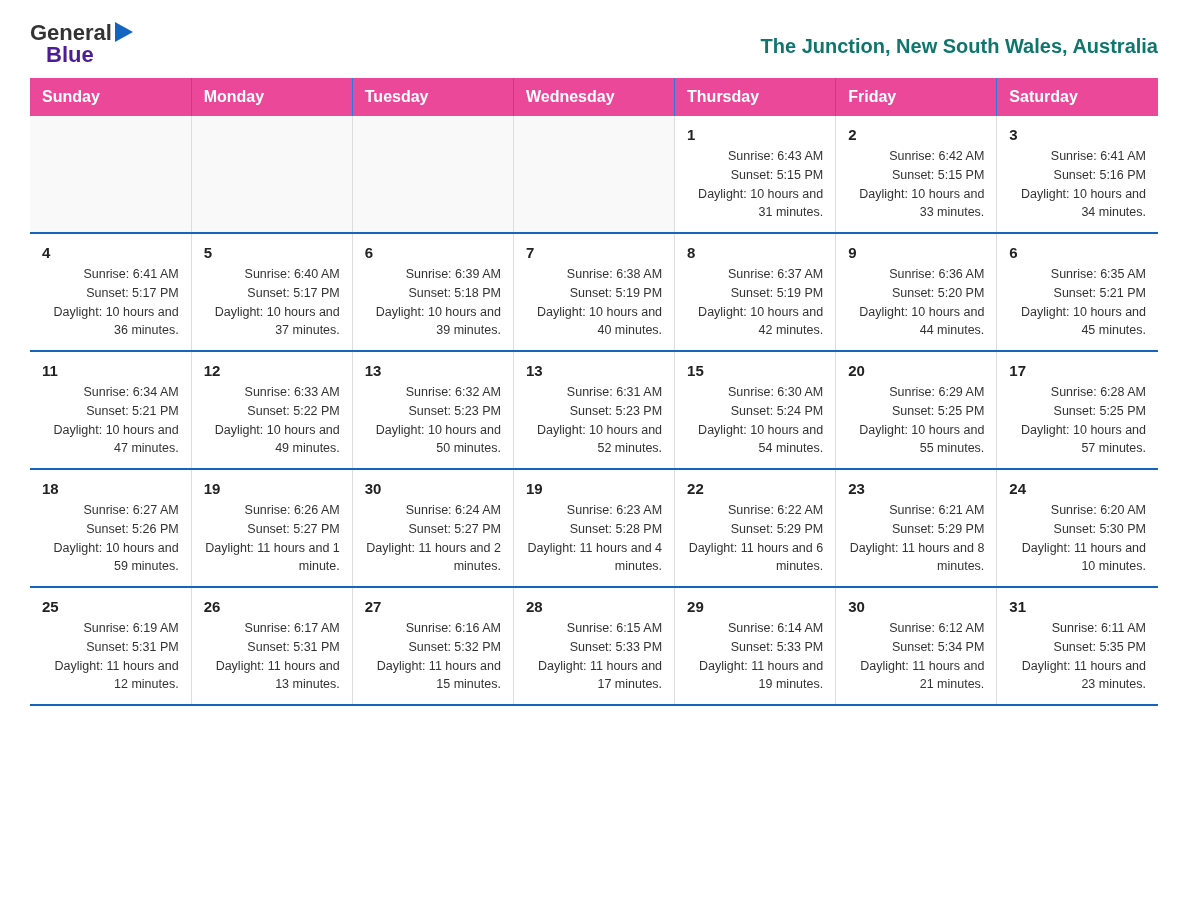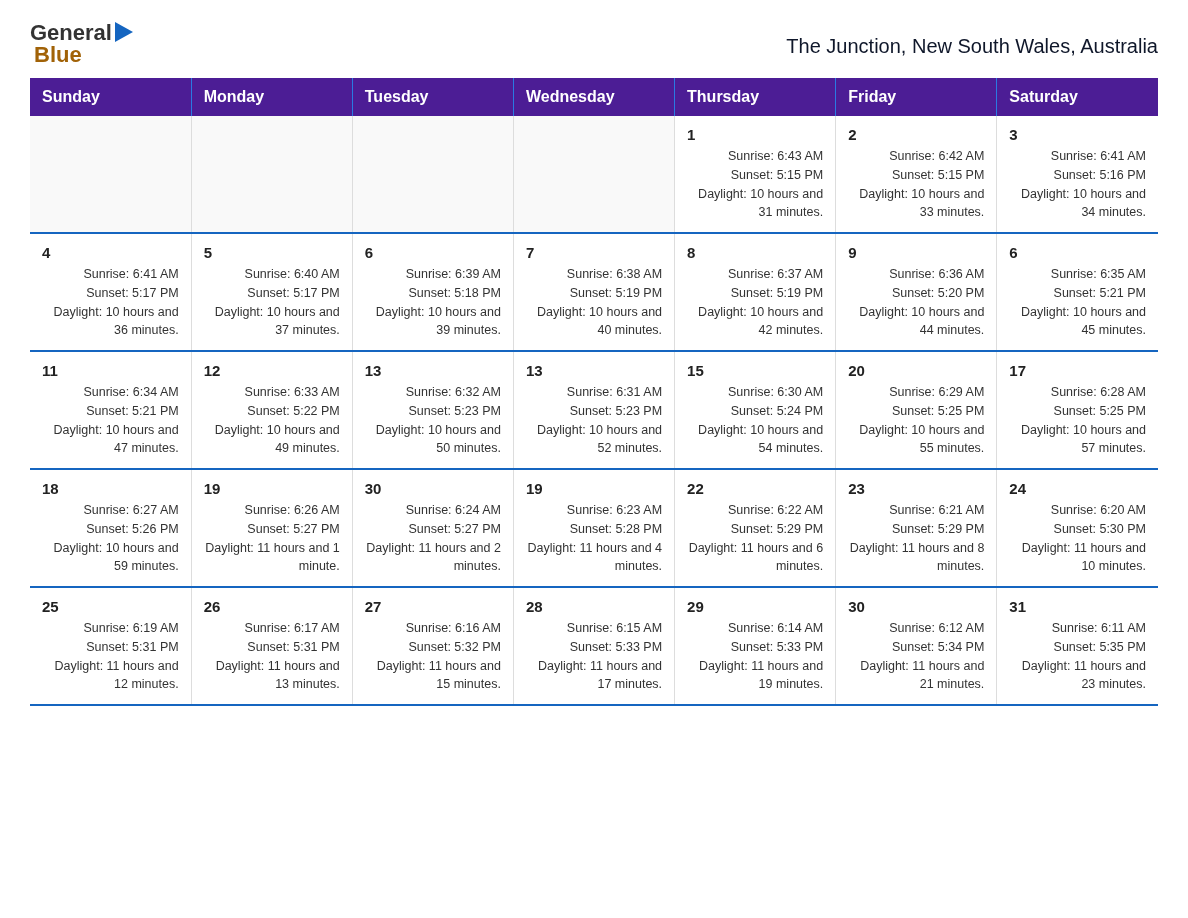--- a/index.html
+++ b/index.html
@@ -25,30 +25,31 @@
       text-align: right;
     }
     .month-title {
       font-size: 48px;
       font-weight: 300;
       color: #222;
       line-height: 1.1;
     }
     .location-title {
       font-size: 20px;
-      color: #0f172a;
+      color: #0f766e;
       margin-top: 4px;
+      font-weight: bold;
     }
     .calendar {
       width: 100%;
       border-collapse: collapse;
       margin-top: 10px;
     }
     .calendar thead tr {
-      background-color: #4c1d95;
+      background-color: #ec4899;
     }
     .calendar thead th {
       color: #fff;
       font-size: 16px;
       font-weight: 600;
       padding: 10px 12px;
       text-align: left;
       border-right: 1px solid #2a7ae2;
     }
     .calendar thead th:last-child {
@@ -90,22 +91,22 @@
       flex-direction: column;
       align-items: flex-start;
     }
     .logo-top {
       display: flex;
       align-items: center;
     }
     .logo-bottom {
       font-size: 22px;
       font-weight: bold;
-      color: #a16207;
-      margin-left: 4px;
+      color: #4c1d95;
+      margin-left: 16px;
       margin-top: -4px;
     }
   </style>
 </head>
 <body>
 
 <div class="header">
   <div class="logo-wrapper">
     <div class="logo-top">
       <span class="logo-text-general">General</span>

